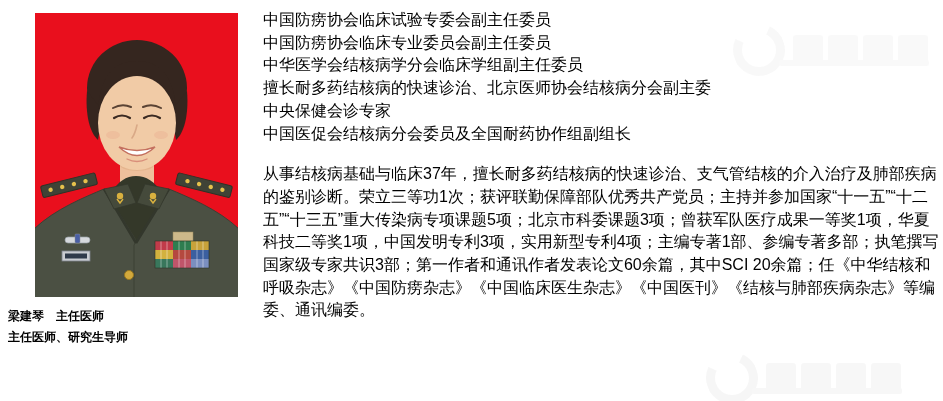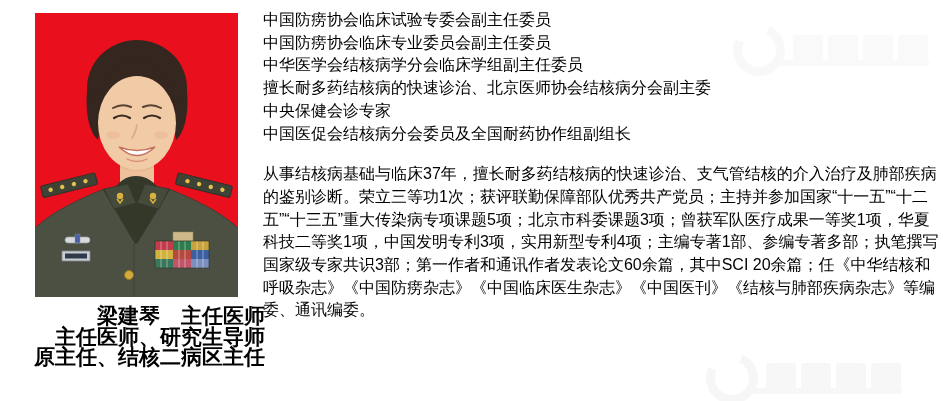--- a/index.html
+++ b/index.html
@@ -1,21 +1,21 @@
 <!DOCTYPE html>
 <html><head>
 <meta charset="utf-8">
 <style>
   html,body{margin:0;padding:0;background:#ffffff;}
   .stage{position:relative;width:943px;height:401px;background:#ffffff;overflow:hidden;
          font-family:"Liberation Sans",sans-serif;color:#000;}
   .photo{position:absolute;left:35px;top:13px;width:203px;height:284px;}
   .photo svg{display:block;}
-  .caption{position:absolute;left:8px;top:306px;width:257px;text-align:right;
-           font-weight:bold;font-size:21px;line-height:20.5px;color:#000;}
+  .caption{position:absolute;left:8px;top:306px;width:257px;text-align:left;
+           font-weight:bold;font-size:12px;line-height:20.5px;color:#000;}
   .right-col{position:absolute;left:263px;top:9px;width:678px;font-size:16px;line-height:22.7px;}
   .titles{list-style:none;margin:0;padding:0;}
   .titles li{white-space:nowrap;}
   .bio{margin:18px 0 0 0;}
   
   .wm{position:absolute;display:flex;align-items:center;gap:8px;pointer-events:none;}
   .wm-top{left:733px;top:24px;opacity:0.05;}
   .wm-bottom{left:706px;top:352px;opacity:0.07;}
   .wm .ring{width:34px;height:34px;border:9px solid #888;border-radius:50%;transform:rotate(-20deg);
             border-top-color:transparent;}
@@ -114,21 +114,20 @@
       <path d="M92,146 Q102,151 112,146" stroke="#d98f7a" stroke-width="1.3" fill="none" stroke-linecap="round"></path>
 
       <ellipse cx="78" cy="122" rx="7" ry="4" fill="#e8a98d" opacity="0.35"></ellipse>
       <ellipse cx="126" cy="122" rx="7" ry="4" fill="#e8a98d" opacity="0.35"></ellipse>
     </svg>
   </div>
 
   <div class="caption">
     <div>梁建琴　主任医师</div>
     <div>主任医师、研究生导师</div>
-    <div>原主任、结核二病区主任</div>
   </div>
 
   <div class="right-col">
     <ul class="titles">
       <li>中国防痨协会临床试验专委会副主任委员</li>
       <li>中国防痨协会临床专业委员会副主任委员</li>
       <li>中华医学会结核病学分会临床学组副主任委员</li>
       <li>擅长耐多药结核病的快速诊治、北京医师协会结核病分会副主委</li>
       <li>中央保健会诊专家</li>
       <li>中国医促会结核病分会委员及全国耐药协作组副组长</li>

